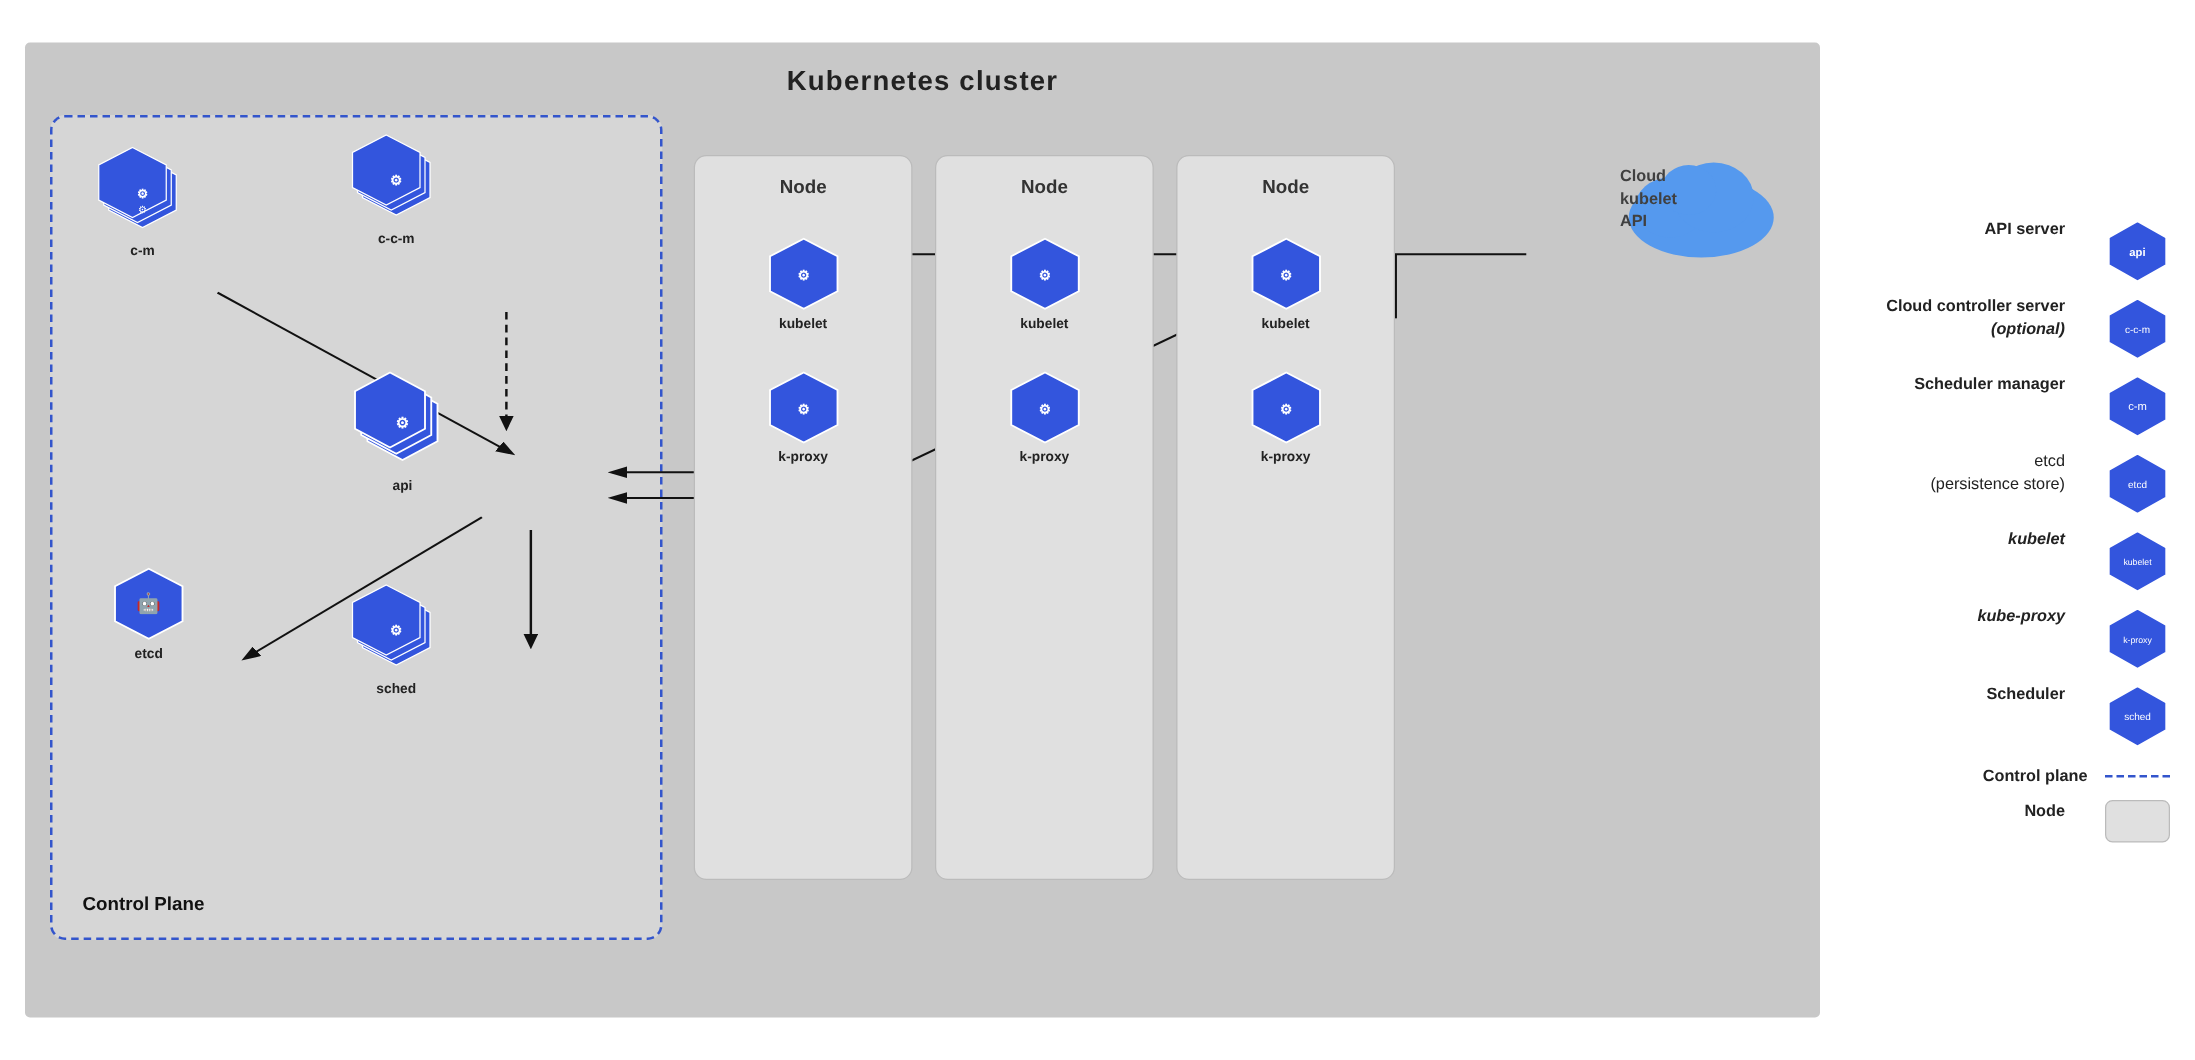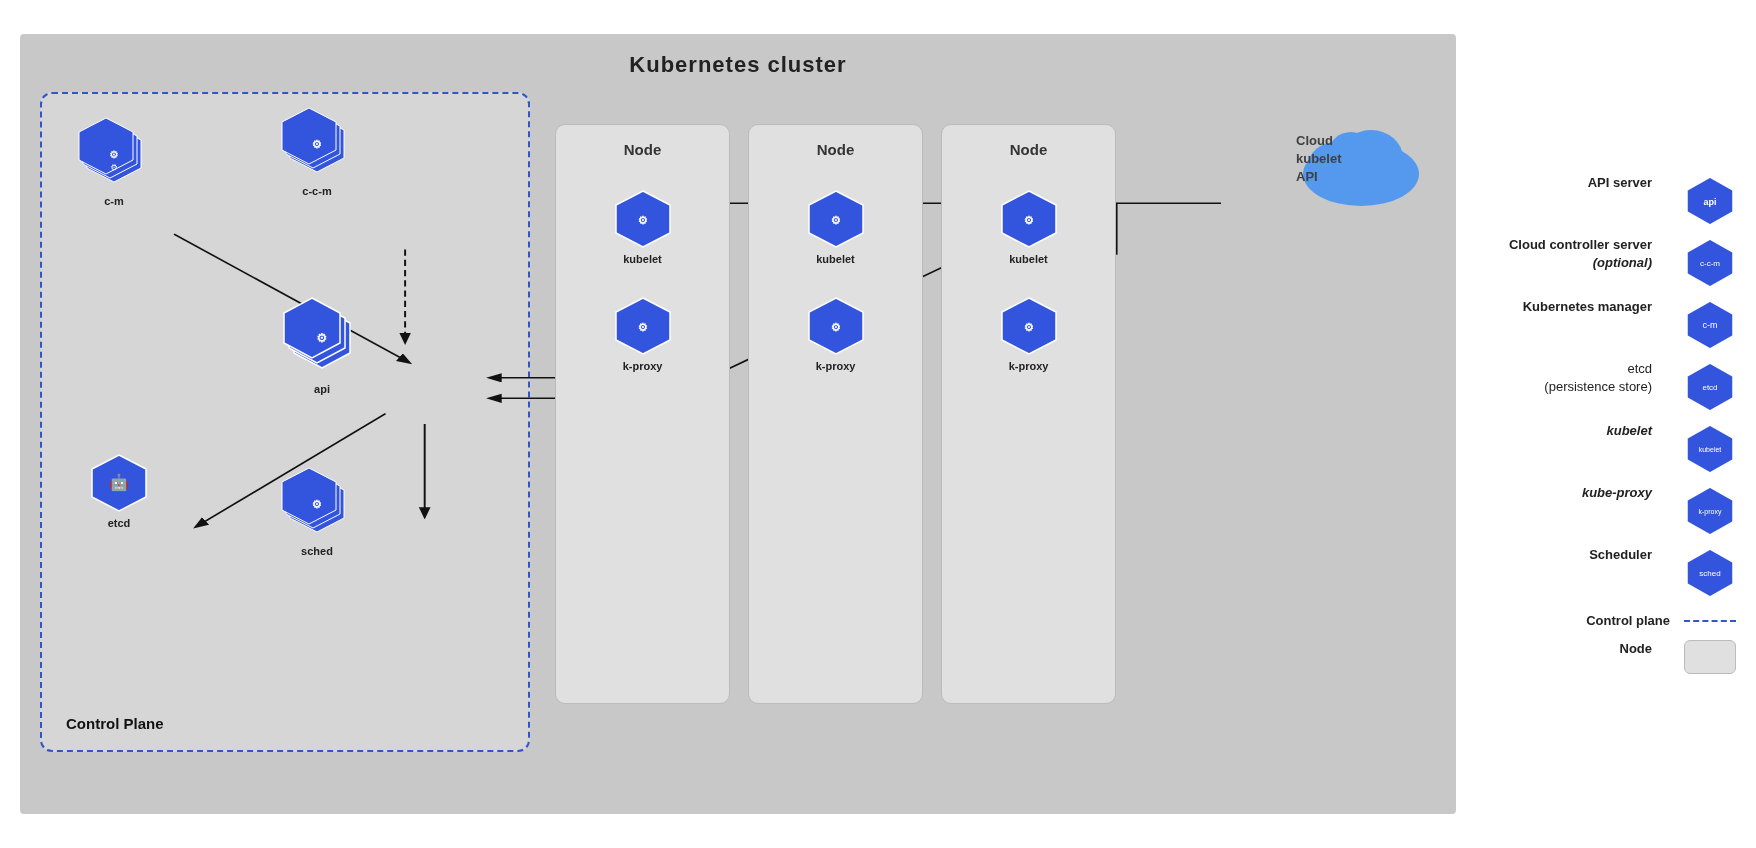--- a/index.html
+++ b/index.html
@@ -395,21 +395,21 @@
 
     <div class="legend-item">
       <span class="legend-label"><strong>Cloud controller server</strong> <em>(optional)</em></span>
       <svg class="legend-icon" viewBox="0 0 52 52">
         <polygon points="26,3 49,16 49,38 26,51 3,38 3,16" fill="#3355dd" stroke="#fff" stroke-width="1.5"></polygon>
         <text x="26" y="30" text-anchor="middle" fill="white" font-size="8">c-c-m</text>
       </svg>
     </div>
 
     <div class="legend-item">
-      <span class="legend-label"><strong>Kubernetes manager</strong></span>
+      <span class="legend-label"><strong>Scheduler manager</strong></span>
       <svg class="legend-icon" viewBox="0 0 52 52">
         <polygon points="26,3 49,16 49,38 26,51 3,38 3,16" fill="#3355dd" stroke="#fff" stroke-width="1.5"></polygon>
         <text x="26" y="30" text-anchor="middle" fill="white" font-size="9">c-m</text>
       </svg>
     </div>
 
     <div class="legend-item">
       <span class="legend-label">etcd<br>(persistence store)</span>
       <svg class="legend-icon" viewBox="0 0 52 52">
         <polygon points="26,3 49,16 49,38 26,51 3,38 3,16" fill="#3355dd" stroke="#fff" stroke-width="1.5"></polygon>

